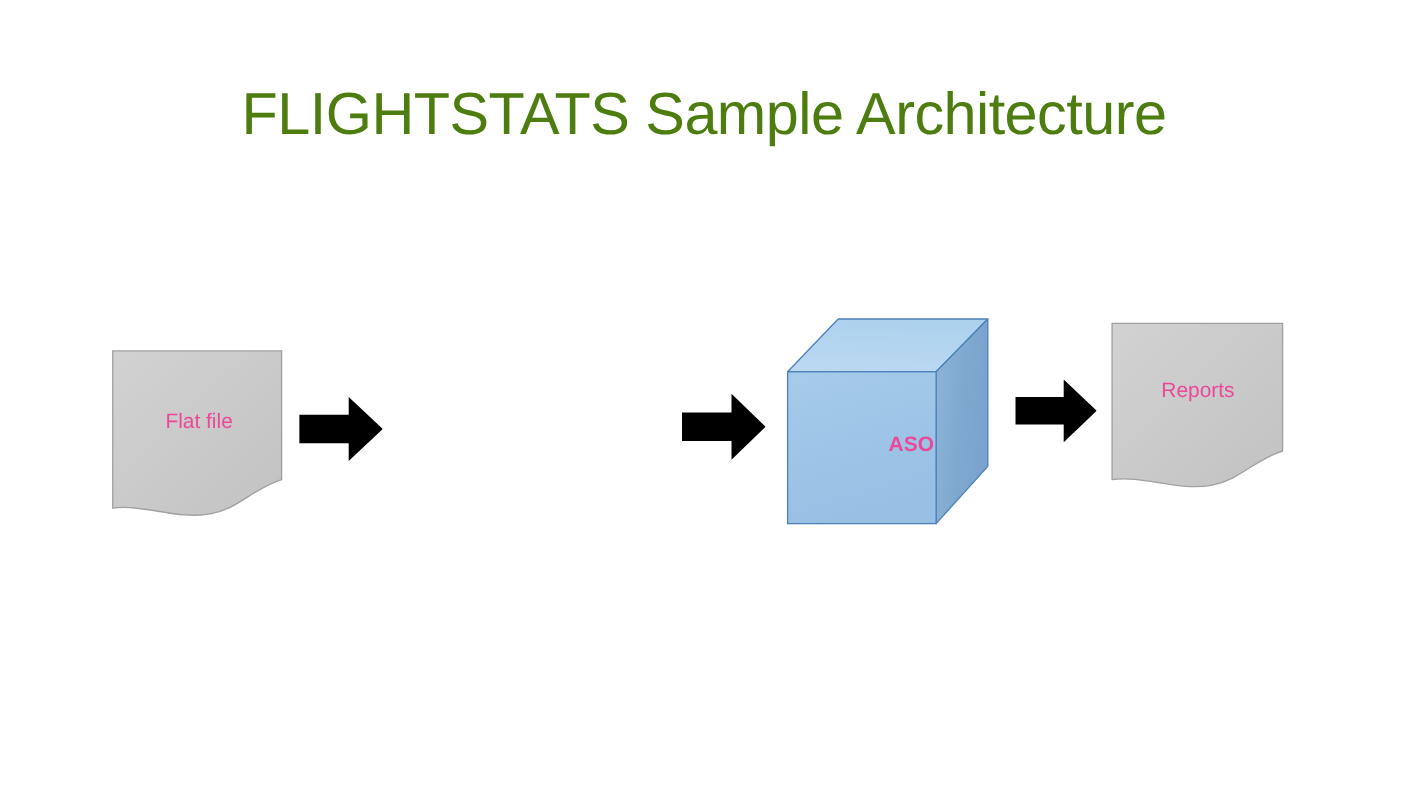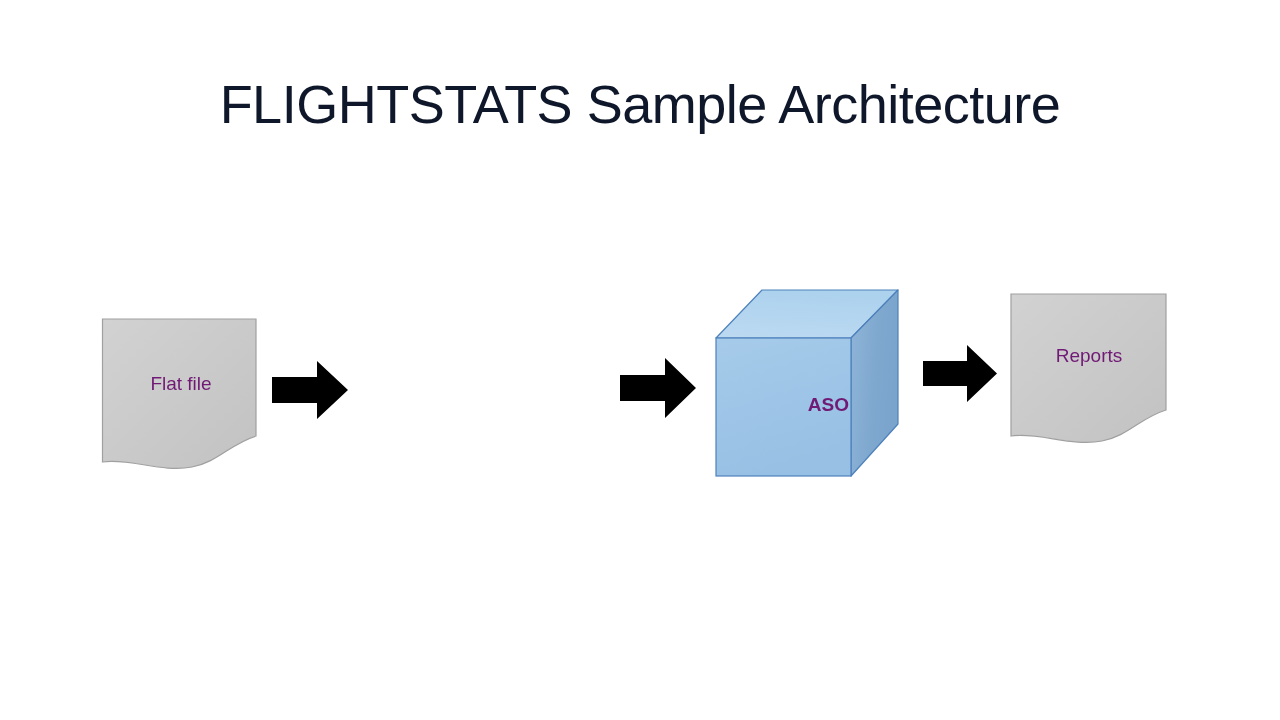--- a/index.html
+++ b/index.html
@@ -23,39 +23,39 @@
   #slide-title {
     position: absolute;
     left: 0;
     top: 72px;
     width: 1280px;
     text-align: center;
     font-family: "Liberation Sans", sans-serif;
     font-size: 54px;
     font-weight: 400;
     line-height: 64px;
-    color: #0f172a;
+    color: #4d7c0f;
     letter-spacing: -0.5px;
     white-space: nowrap;
   }
 
   
   .node {
     position: absolute;
   }
   .node svg {
     display: block;
     overflow: visible;
   }
   .node-label {
     position: absolute;
     left: 0;
     width: 100%;
     text-align: center;
-    color: #701a75;
+    color: #ec4899;
     pointer-events: none;
     white-space: nowrap;
   }
 
   
   #node-flatfile {
     left: 100px;
     top: 316px;
     width: 162px;
     height: 158px;

